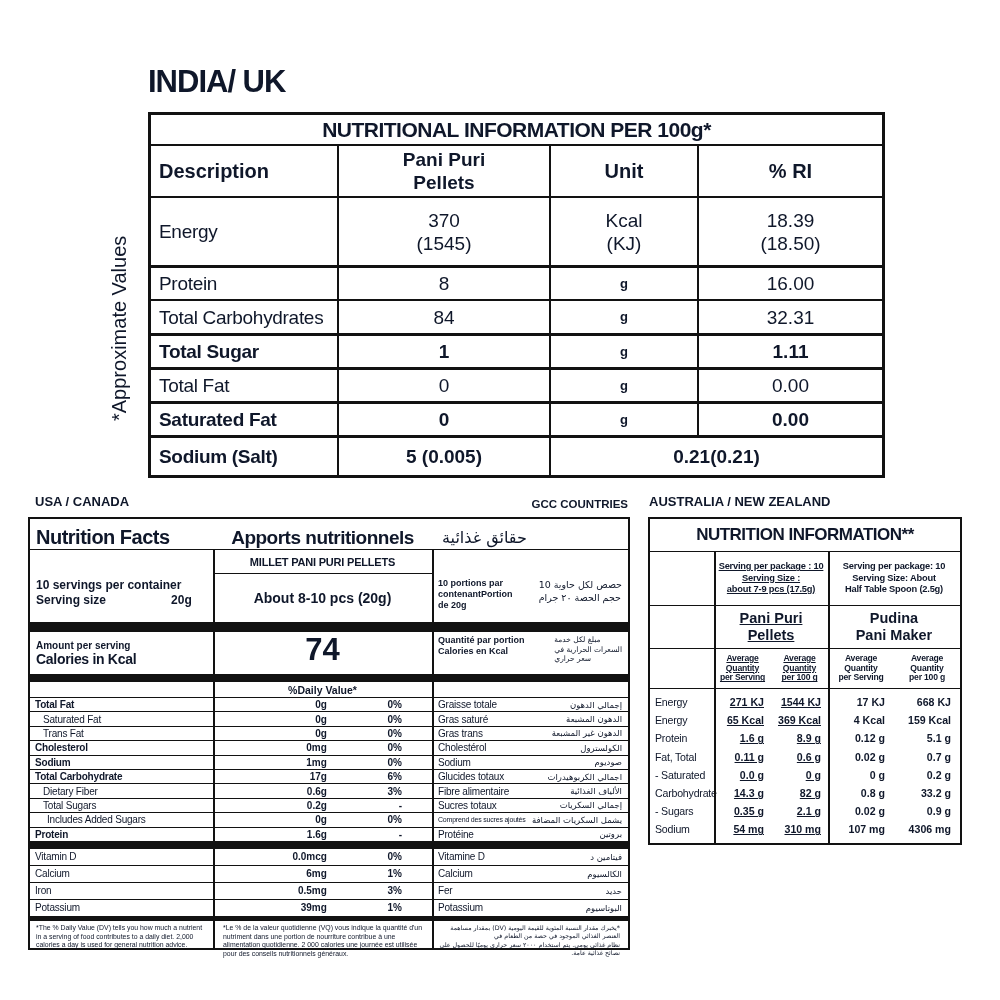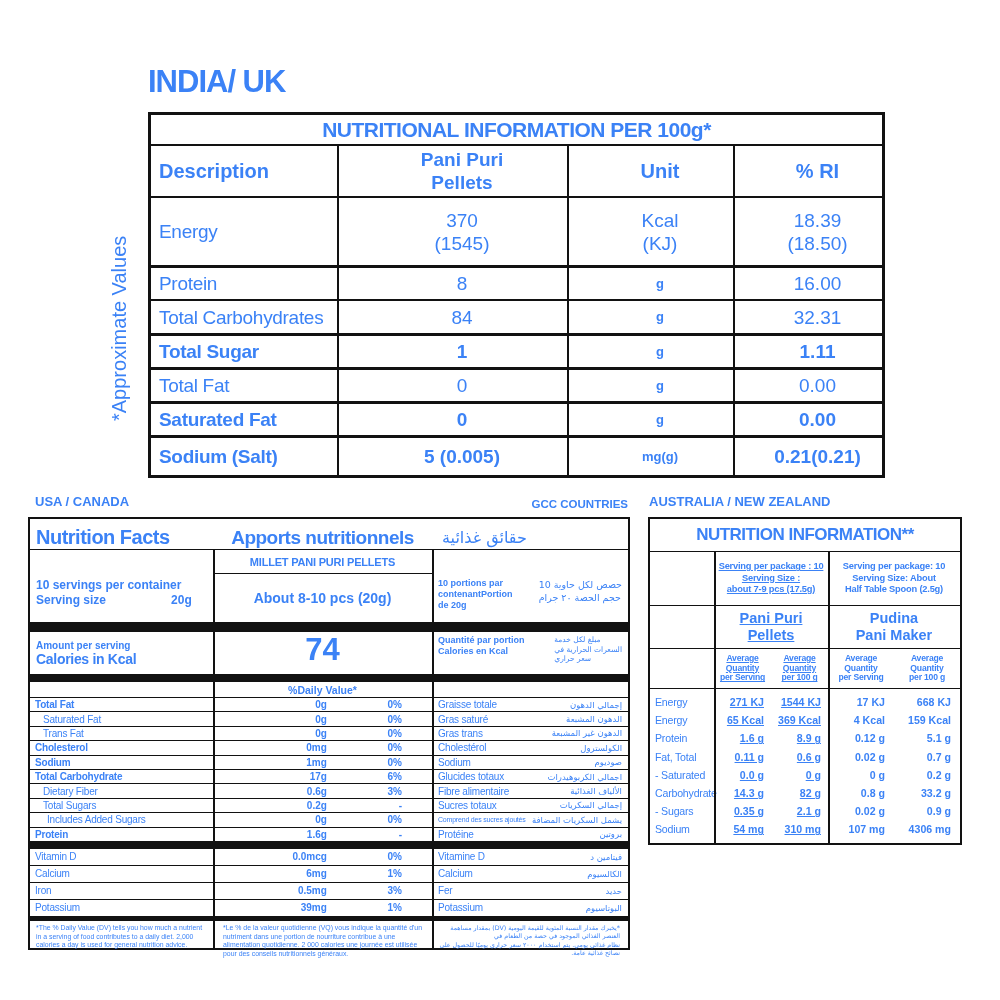--- a/index.html
+++ b/index.html
@@ -1,37 +1,37 @@
 <!DOCTYPE html>
 <html><head>
 <meta charset="utf-8">
 <style>
   html,body { margin:0; padding:0; background:#fff; }
   .page {
     position:relative; width:1000px; height:1000px; background:#fff;
-    font-family:"Liberation Sans", sans-serif; color:#3b82f6;
+    font-family:"Liberation Sans", sans-serif; color:#0f172a;
     -webkit-font-smoothing:antialiased;
   }
   .maybe:empty { display:none; }
   .ar { font-family:"DejaVu Sans", sans-serif; direction:rtl; }
 
   
   .india-label { position:absolute; left:148px; top:64px; font-size:31px; font-weight:bold; letter-spacing:-1px; }
   .side-note {
     position:absolute; left:108px; top:178px; width:30px; height:300px;
     writing-mode:vertical-rl; transform:rotate(180deg);
     font-size:20px; letter-spacing:0; text-align:center; white-space:nowrap;
   }
   .india-table {
     position:absolute; left:148px; top:112px; width:737px; height:366px;
     border:3px solid #121212; box-sizing:border-box; display:flex; flex-direction:column;
   }
   .i-title { height:31px; border-bottom:2px solid #121212; display:flex; align-items:center; justify-content:center;
              font-size:21px; font-weight:bold; letter-spacing:-0.5px; box-sizing:border-box; }
-  .i-row { display:flex; box-sizing:border-box; flex:0 0 auto;gap:18px; }
+  .i-row { display:flex; box-sizing:border-box; flex:0 0 auto; }
   .i-row > div { box-sizing:border-box; display:flex; flex-direction:column; justify-content:center; }
   .i-c1 { width:188px; border-right:2px solid #121212; padding-left:8px; align-items:flex-start; }
   .i-c2 { width:212px; border-right:2px solid #121212; align-items:center; text-align:center; }
   .i-c3 { width:148px; border-right:2px solid #121212; align-items:center; text-align:center; }
   .i-c4 { flex:1; align-items:center; text-align:center; }
   .i-head { height:52px; border-bottom:2px solid #121212; font-size:20px; font-weight:bold; }
   .i-head .i-c1 { justify-content:center; }
   .i-energy { height:67px; }
   .i-std  { height:34px; border-top:2px solid #121212; }
   .i-thick { border-top:3px solid #121212; }
@@ -251,23 +251,20 @@
         </div>
     </div>
 
     <div class="i-row i-std i-thick i-bold" style="flex:1">
       <div class="i-c1">
           <div class="line">Sodium (Salt)</div>
         </div>
       <div class="i-c2">
           <div class="line">5 (0.005)</div>
         </div>
-      <div class="i-c3 unit-small">
-          <div class="line">mg(g)</div>
-        </div>
       <div class="i-c4">
           <div class="line">0.21(0.21)</div>
         </div>
     </div>
   </div>
 
   <div class="usa-label">USA / CANADA</div>
   <div class="gcc-label">GCC COUNTRIES</div>
 
   <div class="usa-panel">

